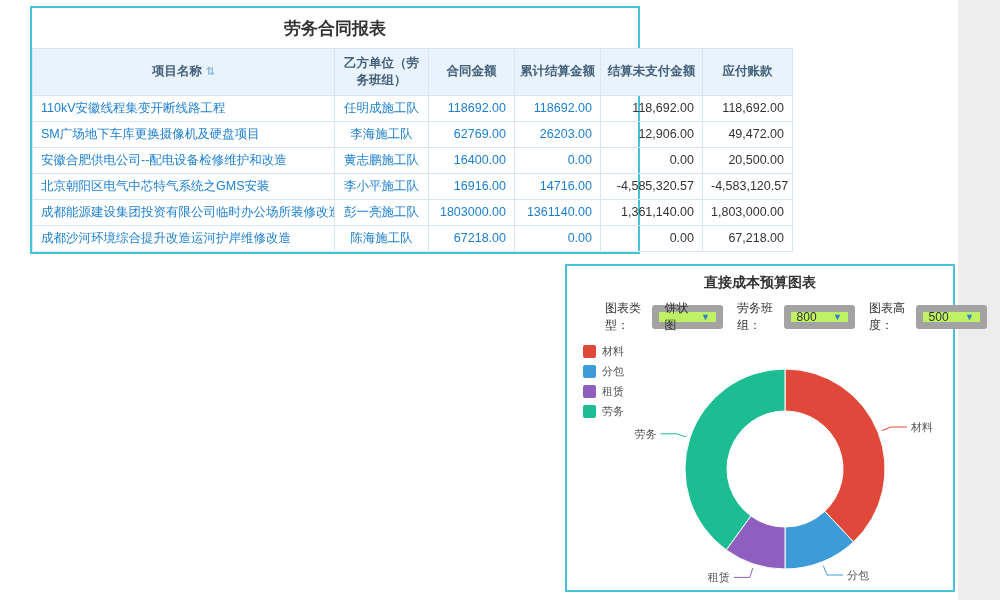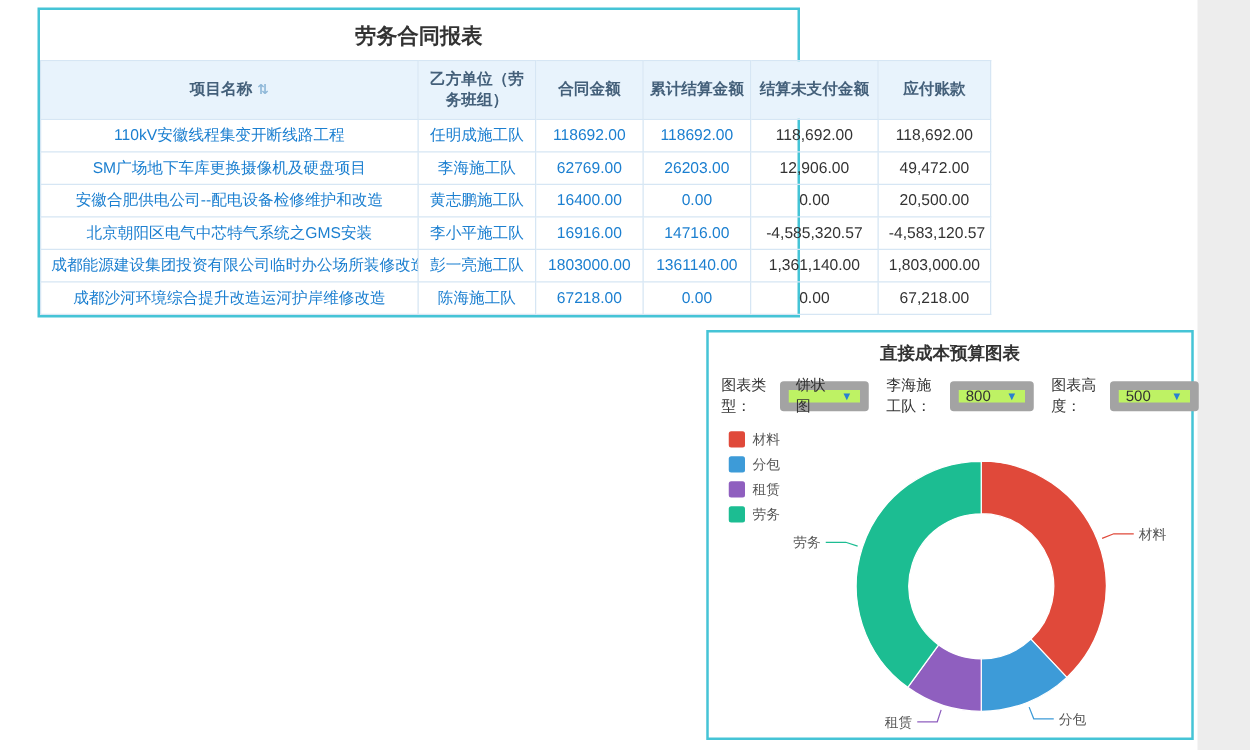--- a/index.html
+++ b/index.html
@@ -7,35 +7,35 @@
               font-family:"Liberation Sans","DejaVu Sans",sans-serif; }
   body { position:relative; }
 
   
   .right-gutter { position:absolute; right:0; top:0; width:42px; height:600px; background:#ededed; }
 
   
   .report-panel { position:absolute; left:30px; top:6px; width:610px; border:2px solid #45c4d6; background:#fff; }
   .report-title { text-align:center; font-size:17px; font-weight:bold; color:#333; padding:9px 0 8px; }
   table.report { width:100%; border-collapse:collapse; table-layout:fixed; font-size:12.5px; }
-  table.report th, table.report td { border:1px solid #d6e6f4; padding:0 8px; vertical-align:middle; overflow:hidden; white-space:nowrap;text-align:center; }
+  table.report th, table.report td { border:1px solid #d6e6f4; padding:0 8px; vertical-align:middle; overflow:hidden; white-space:nowrap; }
   table.report th { background:#e8f3fc; color:#44607a; font-weight:bold; text-align:center; white-space:normal; line-height:1.35; padding:6px 4px; }
   table.report td { height:26px; }
   .col-project { width:302px; text-align:left; color:#1b7fd0; }
   .col-unit    { width:94px;  text-align:center; color:#1b7fd0; white-space:normal; }
   .col-contract{ width:86px;  text-align:right; color:#1b7fd0; }
   .col-settled { width:86px;  text-align:right; color:#1b7fd0; }
   .col-unpaid  { width:102px; text-align:right; color:#333; }
   .col-payable { width:90px;  text-align:right; color:#333; }
   .sort-icon { color:#8fb8d8; font-size:11px; margin-left:4px; }
 
   
   .chart-panel { position:absolute; left:565px; top:264px; width:390px; height:328px; border:2px solid #45c4d6; background:#fff; }
   .chart-title { text-align:center; font-size:14px; font-weight:bold; color:#333; padding:8px 0 6px;font-family:Liberation Mono, monospace; }
-  .chart-controls { display:flex; align-items:center; gap:14px; padding:2px 10px 6px; font-size:12px; color:#333; }
+  .chart-controls { display:flex; align-items:center; gap:14px; padding:2px 10px 6px; font-size:12px; color:#333;margin-left:28px; }
   .control-group { display:flex; align-items:center; gap:4px; }
   .select-box { display:inline-flex; align-items:center; justify-content:space-between; width:90px; height:24px;
                 border:7px solid #a3a3a3; border-radius:3px; padding:0 6px; background:#bef264; color:#333; cursor:pointer; }
   .select-box .caret { color:#2a7fd0; font-size:9px; margin-left:4px; }
   .chart-area { position:relative; width:100%; height:258px; }
   .legend { position:absolute; left:16px; top:4px; }
   .legend-item { display:flex; align-items:center; margin-bottom:5px; cursor:pointer; }
   .legend-swatch { width:13px; height:13px; border-radius:2px; }
   .legend-label { font-size:11px; color:#555; margin-left:6px; }
   .slice-label { font-size:11px; fill:#555; }
@@ -118,21 +118,21 @@
 
   <div class="chart-controls">
     <div class="control-group">
       <span>图表类型：</span>
       <div class="select-box">
         <span>饼状图</span>
         <span class="caret">▼</span>
       </div>
     </div>
     <div class="control-group">
-      <span>李海施工队：</span>
+      <span>劳务班组：</span>
       <div class="select-box">
         <span>800</span>
         <span class="caret">▼</span>
       </div>
     </div>
     <div class="control-group">
       <span>图表高度：</span>
       <div class="select-box">
         <span>500</span>
         <span class="caret">▼</span>

